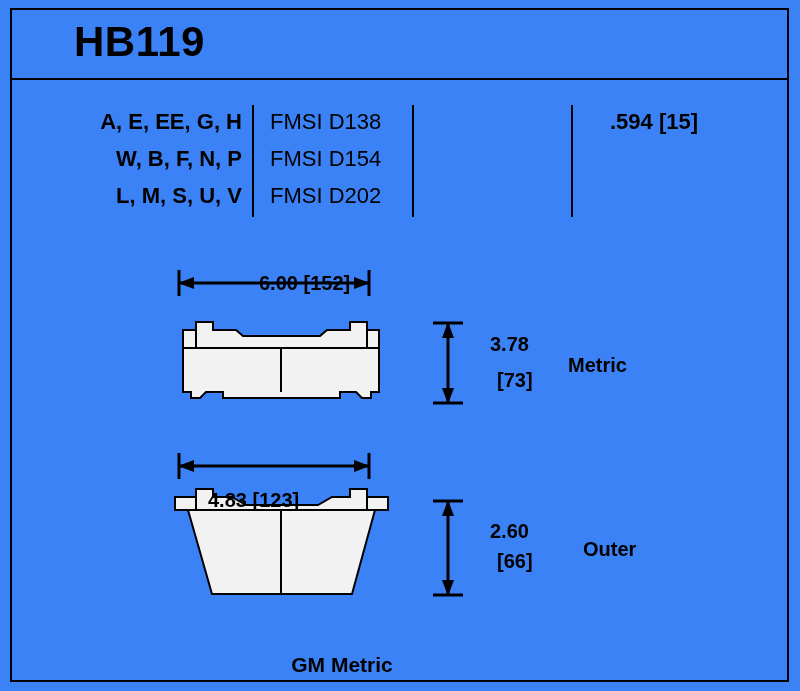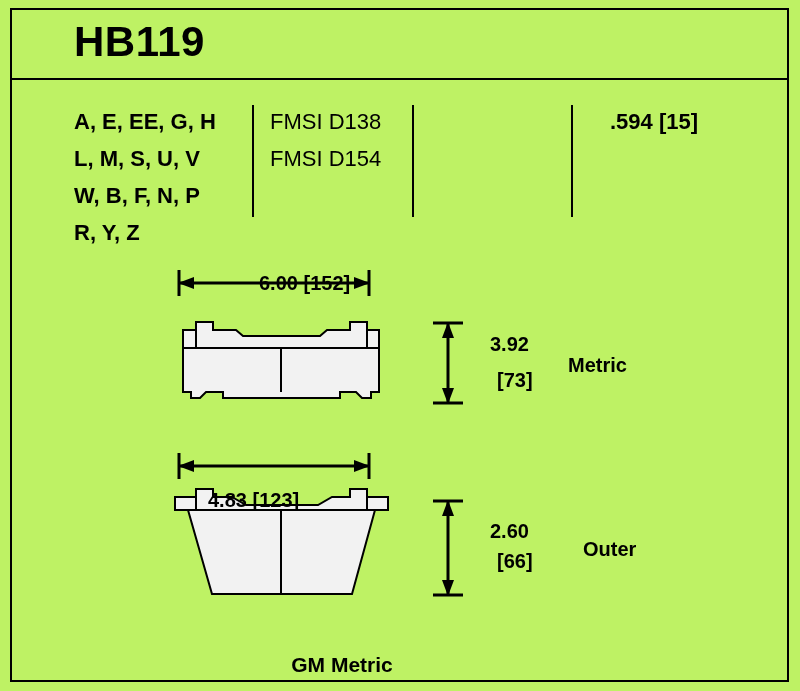--- a/index.html
+++ b/index.html
@@ -8,21 +8,21 @@
     background: #ffffff;
   }
   body {
     font-family: "Liberation Sans", sans-serif;
     color: #000000;
   }
   #page {
     position: relative;
     width: 800px;
     height: 691px;
-    background: #bef264;
+    background: #3b82f6;
     overflow: hidden;
   }
   
   .frame {
     position: absolute;
     left: 10px;
     top: 8px;
     width: 779px;
     height: 674px;
     border: 2px solid #000000;
@@ -52,20 +52,21 @@
     left: 74px;
     top: 103px;
     width: 640px;
     height: 145px;
   }
   .col-compounds {
     position: absolute;
     left: 0px;
     top: 0px;
     width: 168px;
+    text-align: right;
   }
   .col-compounds .line {
     font-size: 22px;
     font-weight: bold;
     line-height: 37px;
     white-space: nowrap;
   }
   .divider {
     position: absolute;
     width: 2px;
@@ -132,32 +133,32 @@
 
   <div class="frame"></div>
 
   <div class="part-number">HB119</div>
 
   <div class="rule-top"></div>
 
   <div class="spec-table">
     <div class="col-compounds">
       <div class="line">A, E, EE, G, H</div>
+      <div class="line">W, B, F, N, P</div>
       <div class="line">L, M, S, U, V</div>
-      <div class="line">W, B, F, N, P</div>
-      <div class="line">R, Y, Z</div>
     </div>
 
     <div class="divider div1"></div>
     <div class="divider div2"></div>
     <div class="divider div3"></div>
 
     <div class="col-fmsi">
       <div class="line">FMSI D138</div>
       <div class="line">FMSI D154</div>
+      <div class="line">FMSI D202</div>
     </div>
 
     <div class="col-thickness">
       <div class="line">.594 [15]</div>
     </div>
   </div>
 
   <svg width="800" height="691" viewBox="0 0 800 691">
 
     <g>
@@ -254,21 +255,21 @@
       <line class="arrow-line" x1="448" y1="500" x2="448" y2="596"></line>
       <polygon points="448,500 442,516 454,516" fill="#000"></polygon>
       <polygon points="448,596 442,580 454,580" fill="#000"></polygon>
       <line class="arrow-line" x1="433" y1="501" x2="463" y2="501"></line>
       <line class="arrow-line" x1="433" y1="595" x2="463" y2="595"></line>
     </g>
   </svg>
 
   <div class="dim-label" style="left:218px; top:272px;margin-left:41px;">6.00 [152]</div>
 
-  <div class="dim-label" style="left:490px; top:333px;">3.92</div>
+  <div class="dim-label" style="left:490px; top:333px;">3.78</div>
   <div class="dim-label" style="left:497px; top:369px;">[73]</div>
   <div class="side-label" style="left:568px; top:354px;">Metric</div>
 
   <div class="dim-label" style="left:208px; top:455px;margin-top:34px;">4.83 [123]</div>
 
   <div class="dim-label" style="left:490px; top:520px;">2.60</div>
   <div class="dim-label" style="left:497px; top:550px;">[66]</div>
   <div class="side-label" style="left:568px; top:538px;margin-left:15px;">Outer</div>
 
   <div class="footer-label" style="top:653px;">GM Metric</div>

